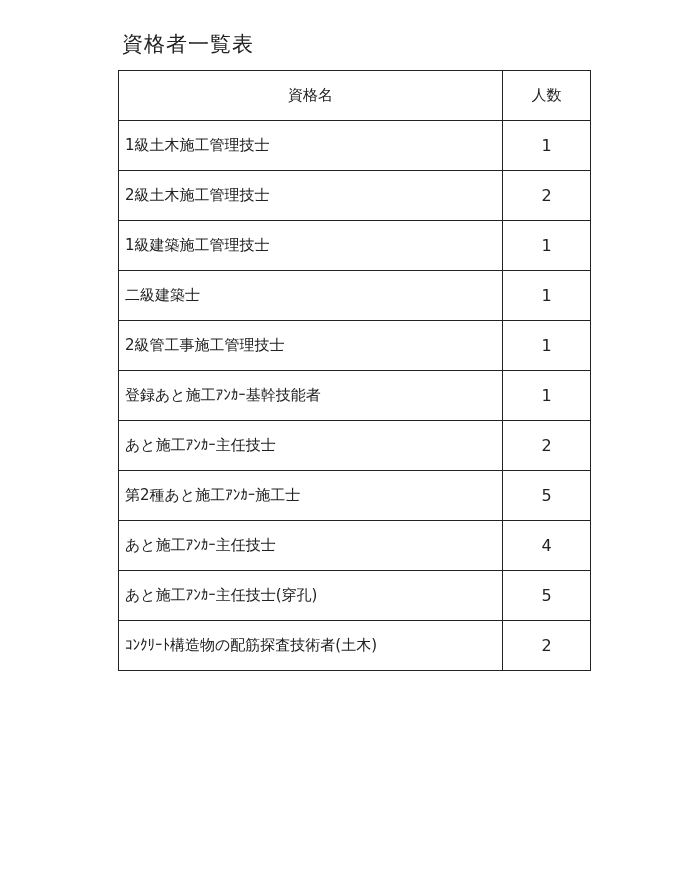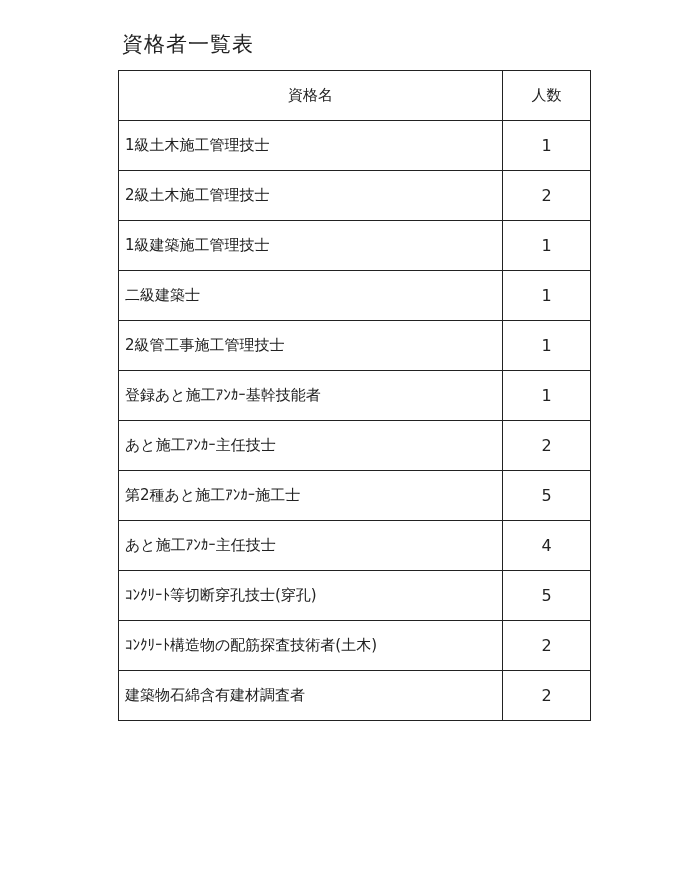--- a/index.html
+++ b/index.html
@@ -57,25 +57,21 @@
       </tr>
     <tr>
         <td class="name">第2種あと施工ｱﾝｶｰ施工士</td>
         <td class="count">5</td>
       </tr>
     <tr>
         <td class="name">あと施工ｱﾝｶｰ主任技士</td>
         <td class="count">4</td>
       </tr>
     <tr>
-        <td class="name">ｺﾝｸﾘｰﾄ等切断穿孔技士(穿孔)</td>
+        <td class="name">あと施工ｱﾝｶｰ主任技士(穿孔)</td>
         <td class="count">5</td>
       </tr>
     <tr>
         <td class="name">ｺﾝｸﾘｰﾄ構造物の配筋探査技術者(土木)</td>
         <td class="count">2</td>
       </tr>
-    <tr>
-        <td class="name">建築物石綿含有建材調査者</td>
-        <td class="count">2</td>
-      </tr>
   </tbody>
 </table>
 
 </body></html>

